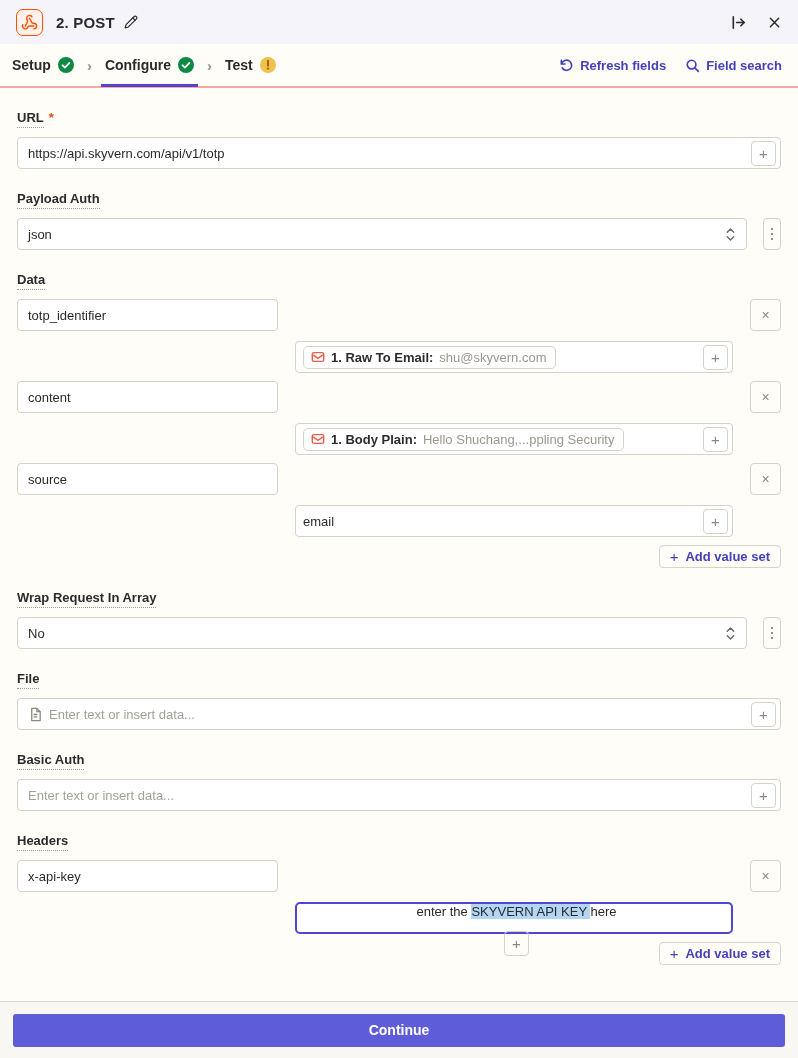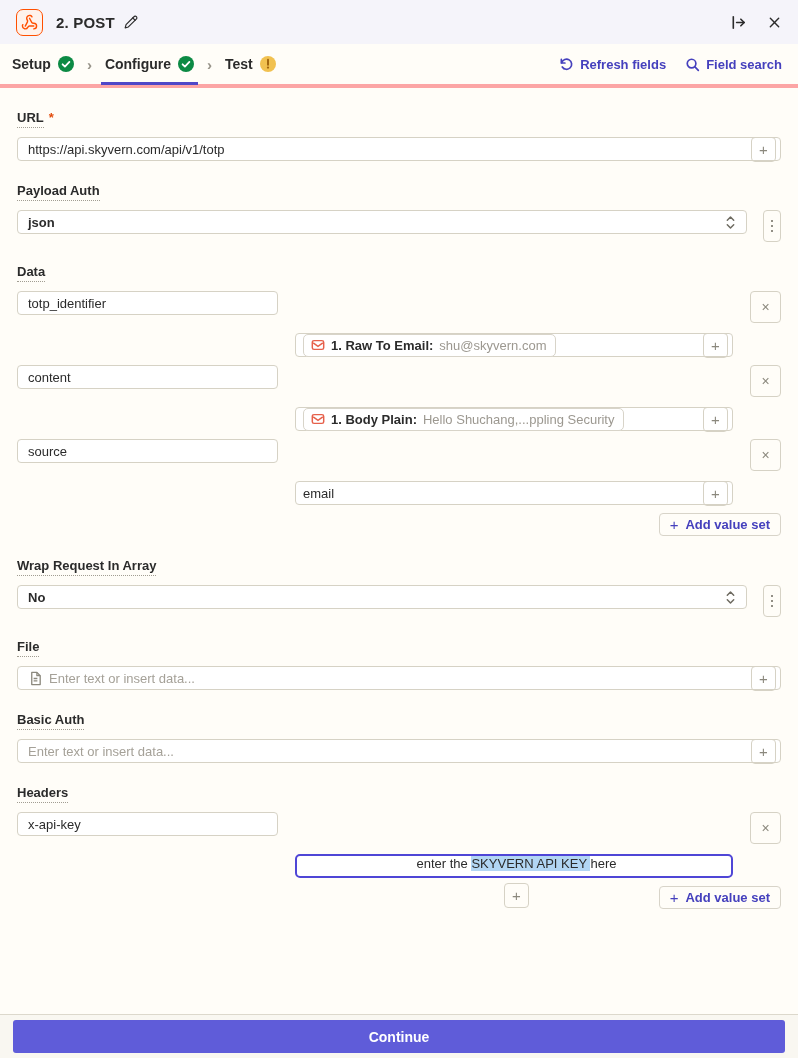--- a/index.html
+++ b/index.html
@@ -16,46 +16,46 @@
   
   .header { height:44px; background:#f5f4fa; display:flex; align-items:center; padding:0 16px; }
   .app-icon { width:27px; height:27px; border:1.5px solid #ff4f00; background:#fef2ec; border-radius:7px;
               display:flex; align-items:center; justify-content:center; flex:none; }
   .title { font-size:15px; font-weight:bold; margin-left:13px; letter-spacing:.2px; }
   .edit-btn { margin-left:9px; display:flex; align-items:center; cursor:pointer; }
   .header-actions { margin-left:auto; display:flex; align-items:center; gap:20px; }
   .icon-btn { display:flex; align-items:center; justify-content:center; cursor:pointer; }
 
   
-  .tabbar { height:44px; border-bottom:4px solid #fca5a5; display:flex; align-items:center; padding:0 16px 0 10px; }
+  .tabbar { height:44px; border-bottom:2px solid #fca5a5; display:flex; align-items:center; padding:0 16px 0 10px; }
   .tab { height:100%; display:flex; align-items:center; gap:7px; font-weight:bold; font-size:14px;
          position:relative; cursor:pointer; padding:0 2px; }
   .tab.active::after { content:""; position:absolute; bottom:-1px; left:-2px; right:-2px; height:3px; background:#5047c8; }
   .tab-sep { color:#98948a; margin:0 11px; font-size:15px; font-weight:bold; }
   .tab-actions { margin-left:auto; display:flex; gap:19px; }
   .taction { display:flex; align-items:center; gap:6px; color:#4540bd; font-weight:bold; font-size:13px; cursor:pointer; }
 
   
   .main { padding:0 17px; }
   .section { margin-top:22px; }
   .field-label-row { display:flex; align-items:baseline; gap:5px; margin-bottom:9px; }
   .field-label { font-weight:bold; font-size:13px; border-bottom:1px dotted #a19d92; padding-bottom:2px; }
   .req { color:#e24b0c; font-weight:bold; font-size:13px; }
 
-  .input-box { height:24px; background:#fff; border:1px solid #d6d2c5; border-radius:4px;
+  .input-box { height:32px; background:#fff; border:1px solid #d6d2c5; border-radius:4px;
                display:flex; align-items:center; padding:0 4px 0 10px; font-size:13px; gap:6px; }
   .input-box input { border:none; outline:none; flex:1; font:inherit; color:#2b2b2b; background:transparent; padding:0; min-width:0; }
   input::placeholder { color:#a5a198; }
   .spacer { flex:1; }
 
   .plus-btn { width:25px; height:25px; border:1px solid #d6d2c5; border-radius:4px; background:transparent;
               color:#8b887d; font-size:15px; line-height:1; display:flex; align-items:center; justify-content:center;
               flex:none; cursor:pointer; }
 
-  .select-row { display:flex; gap:16px;font-weight:bold; }
+  .select-row { display:flex; gap:16px; }
   .select-box { flex:1; cursor:pointer; padding-right:10px; }
   .kebab-btn { width:18px; height:32px; border:1px solid #d6d2c5; border-radius:4px; display:flex; flex-direction:column;
                align-items:center; justify-content:center; gap:2.5px; cursor:pointer; flex:none; }
   .kebab-btn i { width:2.5px; height:2.5px; border-radius:50%; background:#6e6a60; }
 
   .kv-row { display:flex; gap:17px; margin-bottom:8px; }
   .key-box { width:261px; flex:none; }
   .val-box { flex:1; padding-left:7px;margin-top:42px; }
   .x-btn { width:31px; height:32px; flex:none; border:1px solid #d6d2c5; border-radius:4px; background:transparent;
            color:#8b887d; font-size:14px; display:flex; align-items:center; justify-content:center; cursor:pointer; }
@@ -68,21 +68,21 @@
   .addset-row { display:flex; justify-content:flex-end; margin-top:8px; }
   .addset-btn { display:flex; align-items:center; gap:7px; border:1px solid #d8d4c9; border-radius:4px; padding:3px 10px;
                 color:#4540bd; font-weight:bold; font-size:13px; cursor:pointer; background:transparent; height:23px; }
   .addset-btn .plus { font-size:15px; font-weight:normal; }
 
   .focused { border:2px solid #4f46d6; border-radius:5px; padding-left:9px;flex-direction:column; }
   .value-text { white-space:pre; font-size:13px; }
   .hl { background:#b2d6f4; }
 
   
-  .footer { position:absolute; left:0; right:0; bottom:0; height:44px; border-top:1px solid #dcd8cc; background:#f9f7f1;
+  .footer { position:absolute; left:0; right:0; bottom:0; height:57px; border-top:1px solid #dcd8cc; background:#f9f7f1;
             display:flex; align-items:center; padding:0 13px; }
   .continue-btn { flex:1; height:33px; background:#5f5cd9; border:none; border-radius:3px; color:#fff;
                   font-weight:bold; font-size:14px; cursor:pointer; font-family:inherit; }
 </style>
 </head>
 <body>
 
 <div class="header">
   <div class="app-icon">
     <svg width="17" height="17" viewBox="0 0 24 24" fill="none" stroke="#ff4f00" stroke-width="2" stroke-linecap="round" stroke-linejoin="round">

